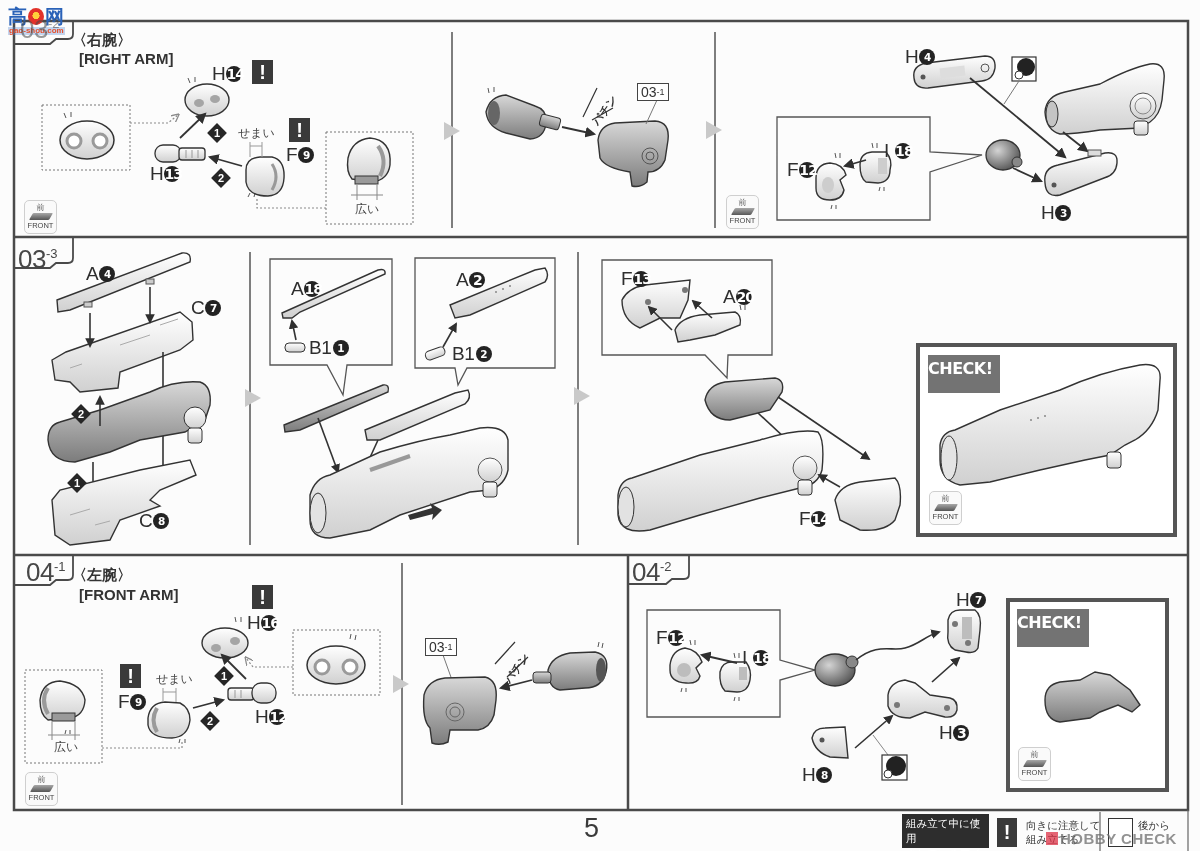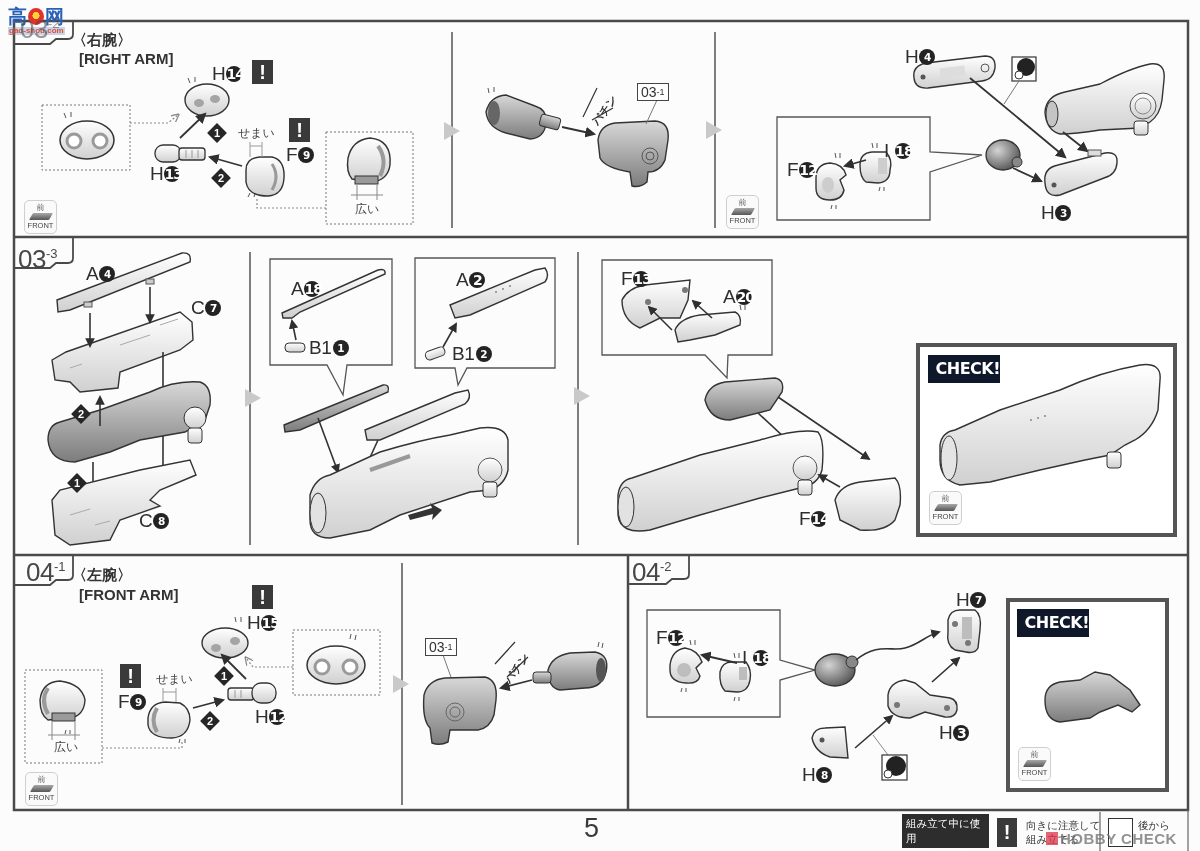--- a/index.html
+++ b/index.html
@@ -20,21 +20,21 @@
 .snap{position:absolute;font-size:11px;font-weight:bold;color:#333;transform:rotate(-55deg);transform-origin:left top;white-space:nowrap;}
 .tab{position:absolute;white-space:nowrap;line-height:1;color:#474747;}
 .tab .main{font-size:26px;letter-spacing:-0.5px;}
 .tab .sub{font-size:13px;vertical-align:top;position:relative;top:1px;}
 .ref{position:absolute;border:1.3px solid #444;background:#fff;padding:1px 3px;font-size:14px;line-height:14px;color:#333;white-space:nowrap;}
 .ref .sub{font-size:9px;vertical-align:top;}
 .front{position:absolute;width:33px;height:34px;border:1px solid #cfcfcf;border-radius:5px;background:#fafafa;text-align:center;}
 .front .jp{display:block;font-size:8px;color:#555;line-height:9px;margin-top:2px;}
 .front .plane{display:block;width:20px;height:7px;margin:1px auto 2px;background:linear-gradient(#a8a8a8,#555);transform:skewX(-30deg);border-radius:1px;}
 .front .en{display:block;font-size:7.5px;color:#444;line-height:8px;}
-.check{position:absolute;background:#0f172a;color:#fff;font-weight:bold;font-size:16px;line-height:28px;height:28px;text-align:right;letter-spacing:-0.5px;font-family:"DejaVu Sans",sans-serif;}
+.check{position:absolute;background:#737373;color:#fff;font-weight:bold;font-size:16px;line-height:28px;height:38px;text-align:left;letter-spacing:-0.5px;font-family:"DejaVu Sans",sans-serif;}
 .pagenum{position:absolute;left:584px;top:815px;font-size:27px;color:#3a3a3a;line-height:1;}
 .legend-title{position:absolute;left:902px;top:814px;width:87px;height:34px;background:#2d2d2d;color:#fff;font-size:10.5px;line-height:15px;padding:2px 0 0 4px;}
 .legend-warn{position:absolute;left:997px;top:818px;width:20px;height:29px;background:#3a3a3a;color:#fff;font-weight:bold;font-size:20px;line-height:29px;text-align:center;}
 .legend-text{position:absolute;font-size:10.5px;line-height:14px;color:#333;white-space:nowrap;}
 .legend-circle{position:absolute;left:1108px;top:818px;width:25px;height:29px;border:1.2px solid #333;background:#fff;}
 .wm-top{position:absolute;left:8px;top:7px;line-height:1;white-space:nowrap;}
 .wm-top .c{font-size:19px;font-weight:bold;color:#2a62b8;vertical-align:middle;}
 .wm-top .thumb{display:inline-block;width:16px;height:17px;border-radius:50%;background:radial-gradient(circle at 50% 45%,#ffd23a 0 28%,#e2322a 30% 100%);vertical-align:middle;margin:0 1px;}
 .wm-top .dom{display:block;font-size:8px;font-weight:bold;color:#e5502c;background:rgba(90,140,215,0.35);margin-top:1px;padding:0 1px;}
 .wm-bottom{position:absolute;left:1046px;top:830px;white-space:nowrap;line-height:1;}
@@ -487,21 +487,21 @@
 <div class="check" style="left:928px;top:355px;width:72px">CHECK!</div>
 <div class="front" style="left:929px;top:491px">
     <span class="jp">前</span>
     <span class="plane"></span>
     <span class="en">FRONT</span>
   </div>
 
 <div class="warn" style="left:252px;top:585px">!</div>
 <div class="plabel" style="left:247px;top:613px">
     <span class="runner">H</span>
-    <span class="num two">15</span>
+    <span class="num two">16</span>
   </div>
 <div class="plabel" style="left:255px;top:707px">
     <span class="runner">H</span>
     <span class="num two">12</span>
   </div>
 <div class="warn" style="left:120px;top:664px">!</div>
 <div class="plabel" style="left:118px;top:692px">
     <span class="runner">F</span>
     <span class="num">9</span>
   </div>

